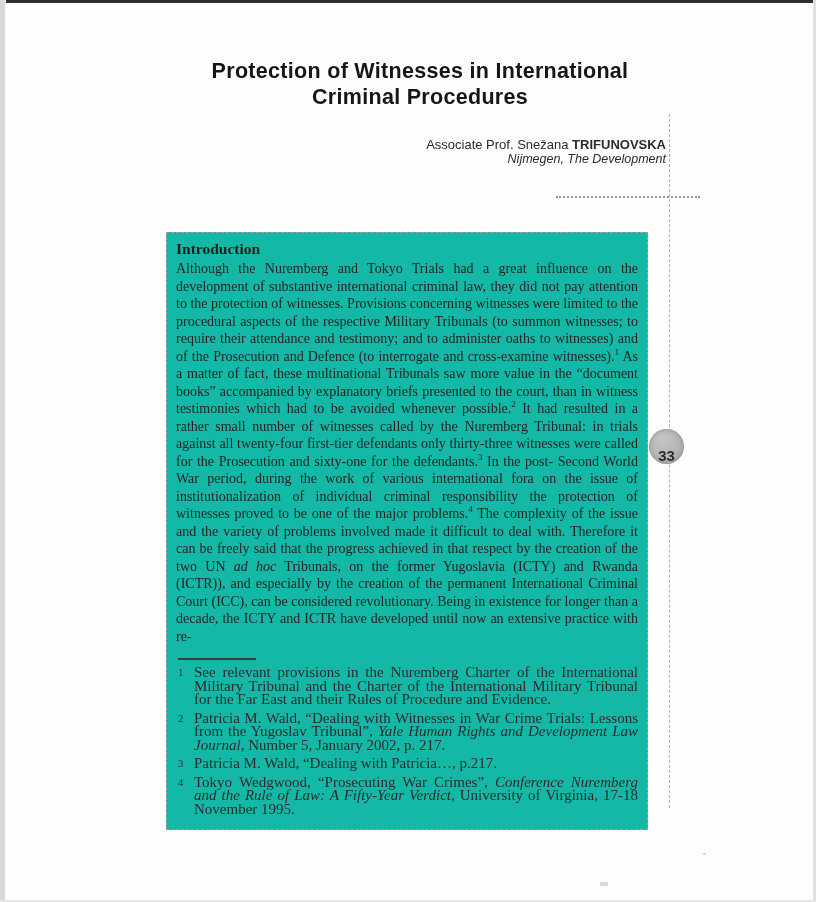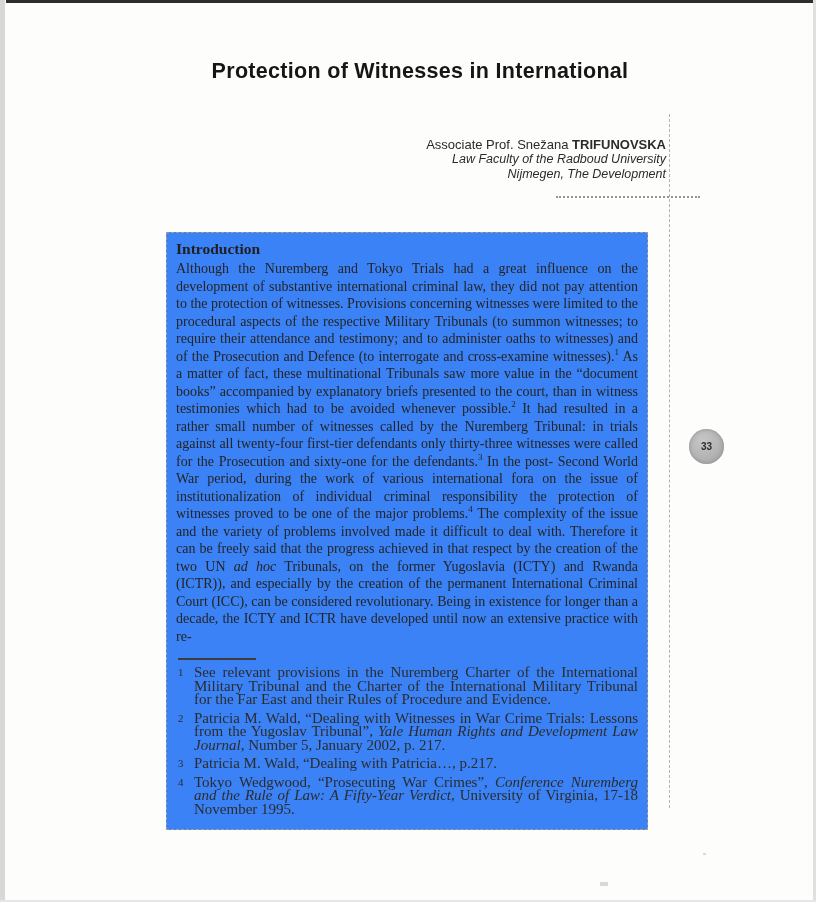--- a/index.html
+++ b/index.html
@@ -43,32 +43,32 @@
   
   .margin-rule {
     position:absolute; left:669px; top:114px; height:694px; width:0;
     border-left:1px dashed #b2b2b2;
   }
   .page-badge {
     position:absolute; left:649px; top:429px; width:35px; height:35px;
     border-radius:50%;
     background:radial-gradient(circle at 38% 32%, #c6c6c6 0%, #b4b4b4 55%, #9e9e9e 100%);
     box-shadow:inset 0 0 4px #8f8f8f;
-    display:flex; align-items:center; justify-content:center;
+    display:flex; align-items:flex-end; justify-content:center;
     font-family:"Liberation Sans", sans-serif;
-    font-weight:700; font-size:10px; color:#2d2d2d; z-index:2;margin-left:40px;
+    font-weight:700; font-size:15px; color:#2d2d2d; z-index:2;
   }
 
   
   .article-box {
     position:absolute; left:166px; top:232px; width:482px;
     box-sizing:border-box;
     border:1px dashed #9f9f9f;
     padding:7px 9px 8px 9px;
-    background:#3b82f6;
+    background:#14b8a6;
   }
   .article-heading {
     font-weight:700; font-size:15.5px; line-height:18px; color:#1f1f1f;
     margin-bottom:2px;
   }
   .article-paragraph {
     font-size:14px; line-height:17.5px; text-align:justify; color:#242424;
   }
   .article-paragraph .it, .fn-text .it { font-style:italic; }
   .sup { font-size:9px; vertical-align:super; line-height:0; }
@@ -91,25 +91,25 @@
 <div class="edge-top"></div>
 <div class="edge-left"></div>
 <div class="edge-right"></div>
 <div class="edge-bottom"></div>
 <div class="speck" style="left:466px; top:823px;"></div>
 <div class="speck" style="left:703px; top:853px;"></div>
 <div class="speck" style="left:600px; top:882px; width:8px; height:4px;"></div>
 
 <div class="title-block">
   <div>Protection of Witnesses in International</div>
+  <div>Criminal Procedures</div>
 </div>
 
 <div class="author-block">
   <div><span>Associate Prof. Snežana </span><span class="author-name">TRIFUNOVSKA</span></div>
-  <div class="author-aff">Law Faculty of the Radboud University</div>
   <div class="author-aff">Nijmegen, The Development</div>
 </div>
 <div class="email-underline"></div>
 
 <div class="margin-rule"></div>
 <div class="page-badge">
   <span>33</span>
 </div>
 
 <div class="article-box">

